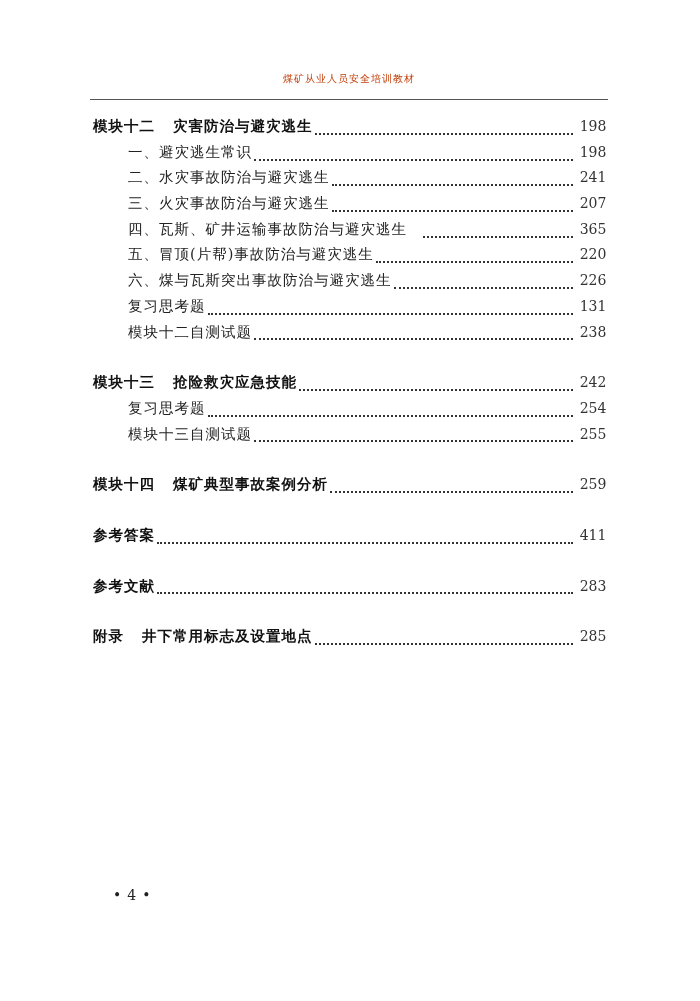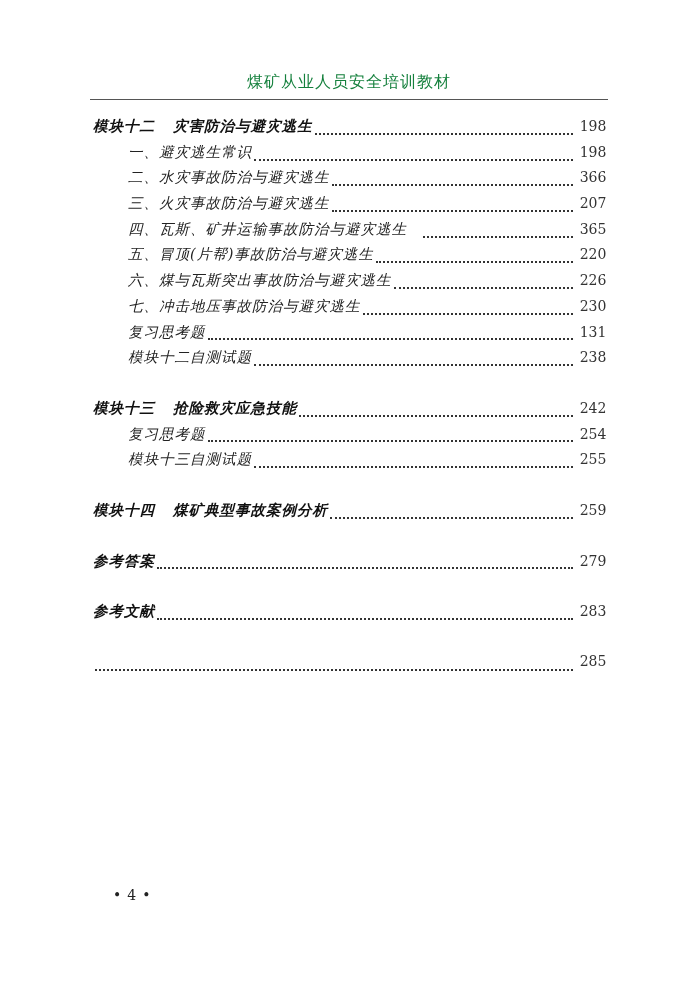--- a/index.html
+++ b/index.html
@@ -1,27 +1,27 @@
 <!DOCTYPE html>
 <html><head>
 <meta charset="utf-8">
 <style>
   html, body { margin: 0; padding: 0; background: #ffffff; }
   body { width: 700px; height: 1001px; position: relative; overflow: hidden;
          font-family: "DejaVu Serif", serif; color: #1a1a1a; }
   .running-head { position: absolute; left: 90px; width: 518px; top: 72px;
                   text-align: center; font-family: "DejaVu Sans", sans-serif;
-                  font-size: 16px; color: #15803d; letter-spacing: 1px; }
+                  font-size: 10px; color: #c2410c; letter-spacing: 1px; }
   .head-rule { position: absolute; left: 90px; width: 518px; top: 99px;
                height: 0; border-top: 1.5px solid #555; }
   .toc { position: absolute; left: 93px; width: 514px; top: 117px; }
   .toc-row { display: flex; align-items: baseline; height: 25.7px; font-size: 14.5px; white-space: nowrap; }
   .toc-row.module { font-family: "DejaVu Sans", sans-serif; font-weight: bold; color: #111; }
   .toc-row.sub { padding-left: 35px; color: #222; }
-  .toc-row .label { flex: 0 0 auto; letter-spacing: 1px; font-style: italic; }
+  .toc-row .label { flex: 0 0 auto; letter-spacing: 1px; }
   .toc-row .label .num { margin-right: 18px; }
   .toc-row .leader { flex: 1 1 auto; overflow: hidden; margin: 0 6px 0 2px;
                      border-bottom: 2px dotted #333; height: 0; align-self: center;
                      transform: translateY(4px); }
   .toc-row .page { flex: 0 0 auto; font-family: "DejaVu Serif", serif; font-weight: normal;
                    font-size: 14px; color: #333; width: 28px; text-align: center; }
   .gap { height: 25px; }
   .folio { position: absolute; left: 107px; top: 887px; font-size: 14px; color: #222; }
   .folio .dot { margin: 0 6px; }
 </style>
@@ -39,46 +39,41 @@
     <span class="page">198</span>
   </div>
   <div class="toc-row sub">
     <span class="label">一、避灾逃生常识</span>
     <span class="leader"></span>
     <span class="page">198</span>
   </div>
   <div class="toc-row sub">
     <span class="label">二、水灾事故防治与避灾逃生</span>
     <span class="leader"></span>
-    <span class="page">366</span>
+    <span class="page">241</span>
   </div>
   <div class="toc-row sub">
     <span class="label">三、火灾事故防治与避灾逃生</span>
     <span class="leader"></span>
     <span class="page">207</span>
   </div>
   <div class="toc-row sub">
     <span class="label">四、瓦斯、矿井运输事故防治与避灾逃生</span>
     <span class="leader" style="margin-left:16px"></span>
     <span class="page">365</span>
   </div>
   <div class="toc-row sub">
     <span class="label">五、冒顶(片帮)事故防治与避灾逃生</span>
     <span class="leader"></span>
     <span class="page">220</span>
   </div>
   <div class="toc-row sub">
     <span class="label">六、煤与瓦斯突出事故防治与避灾逃生</span>
     <span class="leader"></span>
     <span class="page">226</span>
-  </div>
-  <div class="toc-row sub">
-    <span class="label">七、冲击地压事故防治与避灾逃生</span>
-    <span class="leader"></span>
-    <span class="page">230</span>
   </div>
   <div class="toc-row sub">
     <span class="label">复习思考题</span>
     <span class="leader"></span>
     <span class="page">131</span>
   </div>
   <div class="toc-row sub">
     <span class="label">模块十二自测试题</span>
     <span class="leader"></span>
     <span class="page">238</span>
@@ -108,34 +103,35 @@
     <span class="label"><span class="num">模块十四</span><span>煤矿典型事故案例分析</span></span>
     <span class="leader"></span>
     <span class="page">259</span>
   </div>
 
   <div class="gap"></div>
 
   <div class="toc-row module">
     <span class="label">参考答案</span>
     <span class="leader"></span>
-    <span class="page">279</span>
+    <span class="page">411</span>
   </div>
 
   <div class="gap"></div>
 
   <div class="toc-row module">
     <span class="label">参考文献</span>
     <span class="leader"></span>
     <span class="page">283</span>
   </div>
 
   <div class="gap"></div>
 
   <div class="toc-row module">
+    <span class="label"><span class="num">附录</span><span>井下常用标志及设置地点</span></span>
     <span class="leader"></span>
     <span class="page">285</span>
   </div>
 </div>
 
 <div class="folio">
   <span class="dot">•</span><span>4</span><span class="dot">•</span>
 </div>
 
 </body></html>

